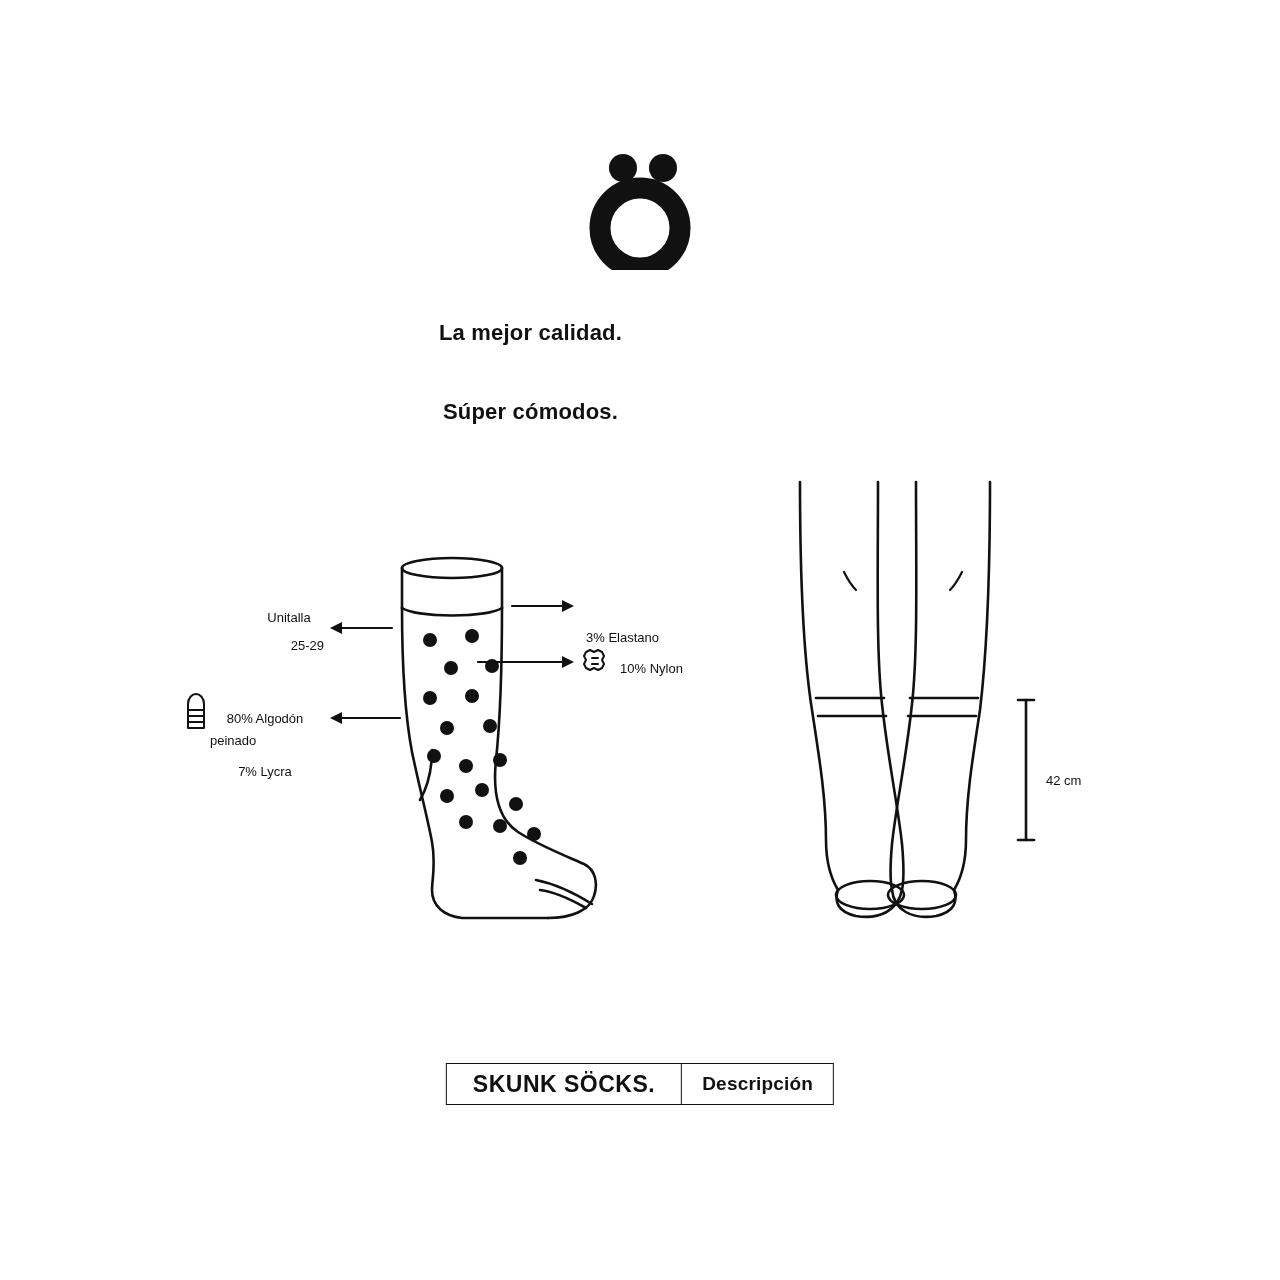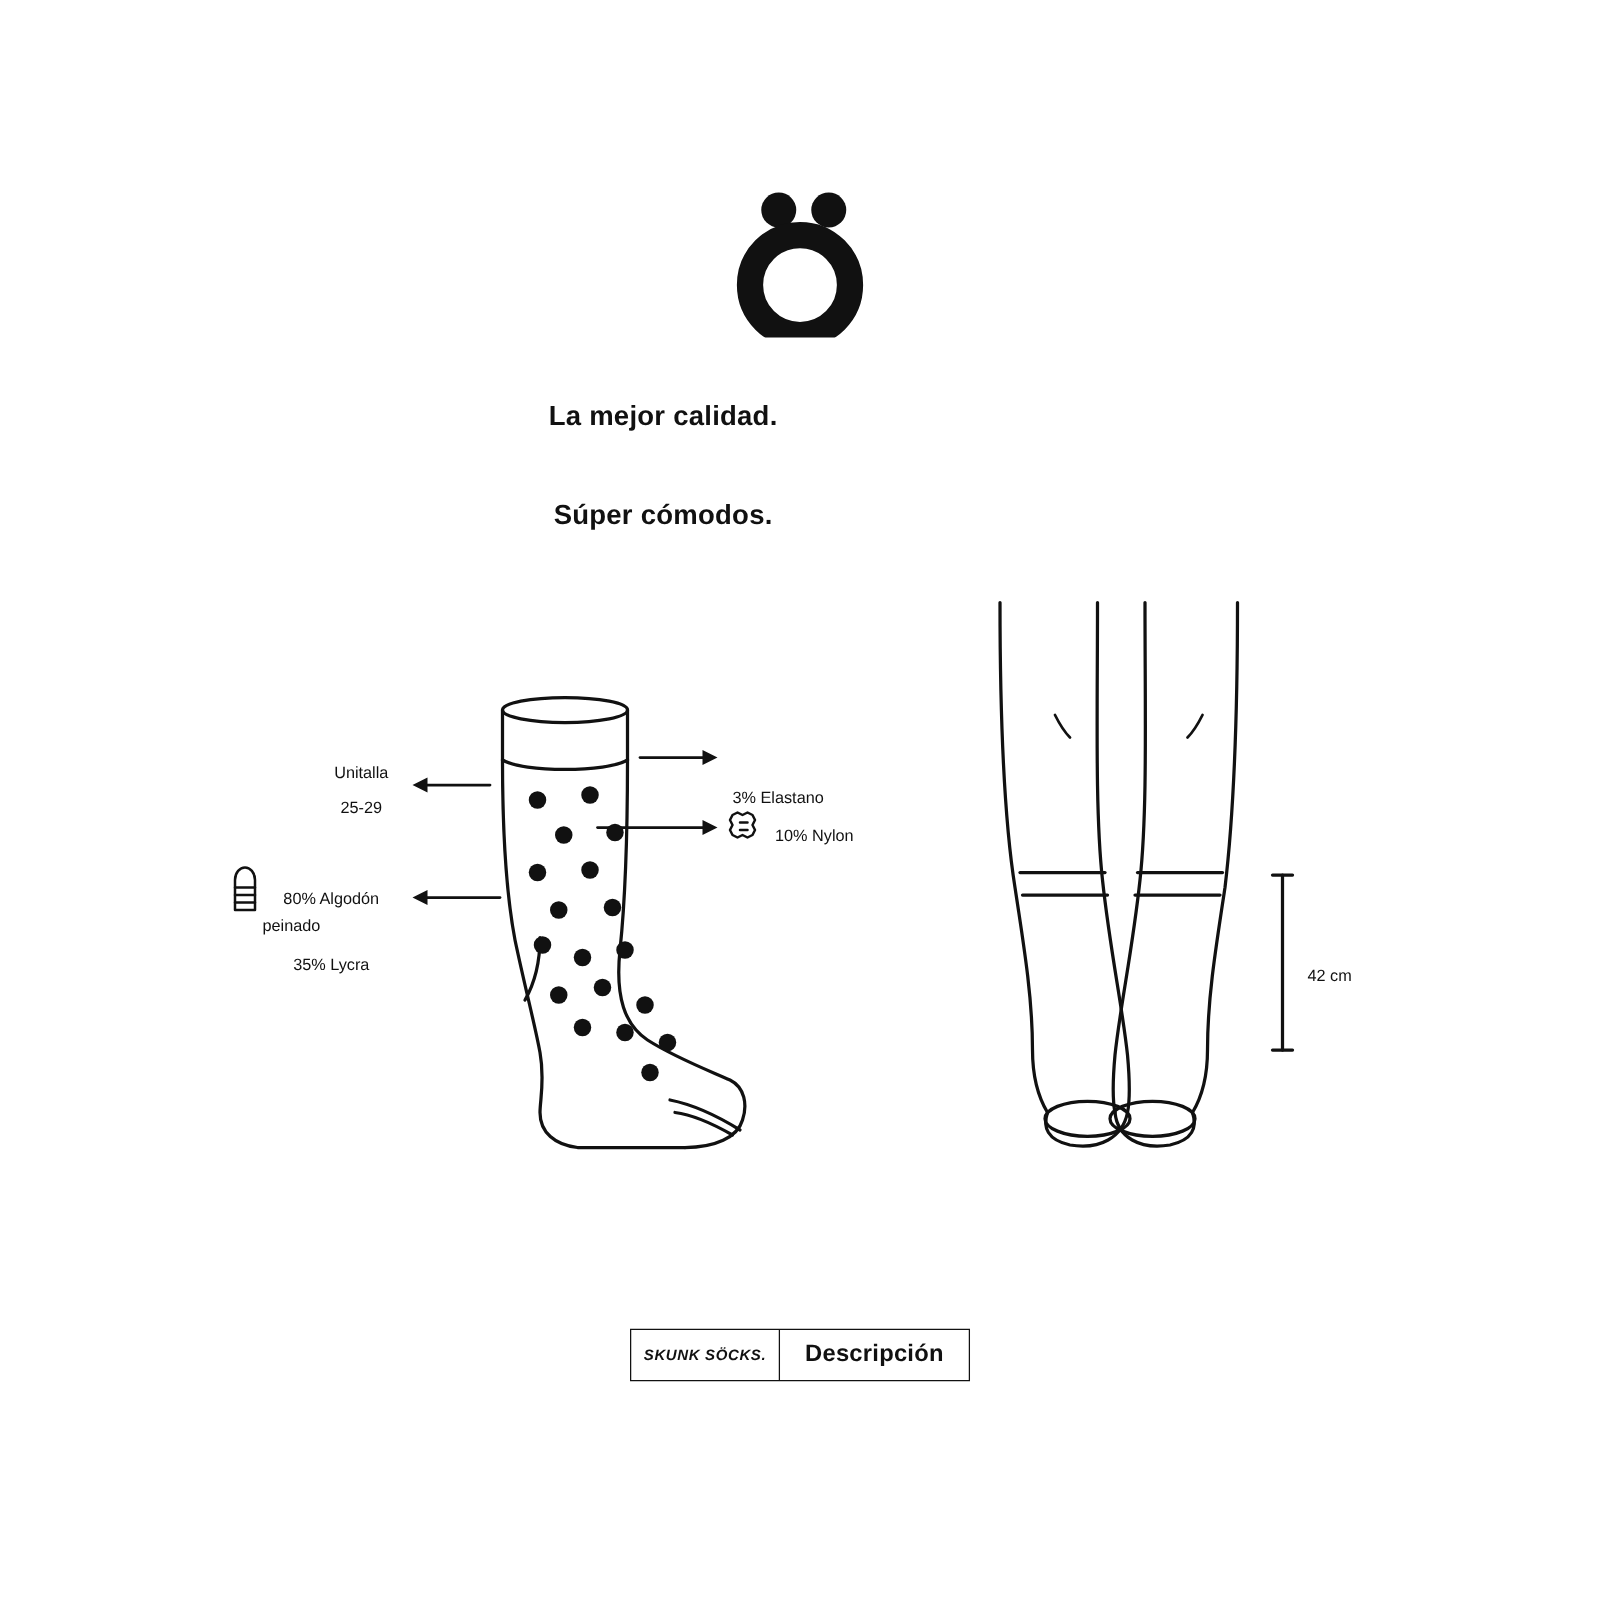--- a/index.html
+++ b/index.html
@@ -53,21 +53,21 @@
   
   .label {
     position: absolute;
     font-size: 13px;
     color: #111111;
     white-space: nowrap;
     line-height: 1.5;
   }
 
   .lbl-unitalla  { left: 254px; top: 608px; text-align: center; width: 70px;}
-  .lbl-size      { left: 254px; top: 636px; text-align: center; width: 70px;}
+  .lbl-size      { left: 254px; top: 636px; text-align: right; width: 70px;}
   .lbl-elastano  { left: 586px; top: 628px; }
   .lbl-nylon     { left: 620px; top: 659px; }
   .lbl-cotton    { left: 210px; top: 709px; width: 110px; text-align: center; }
   .lbl-cotton2   { left: 210px; top: 731px; width: 110px; text-align: left; }
   .lbl-lycra     { left: 210px; top: 762px; width: 110px; text-align: center; }
   .lbl-cm        { left: 1046px; top: 771px; }
 
   
   .footer {
     position: absolute;
@@ -75,26 +75,25 @@
     transform: translateX(-50%);
     top: 1063px;
     display: flex;
     border: 1.6px solid #111111;
     height: 40px;
     align-items: stretch;
   }
   .footer-brand {
     display: flex;
     align-items: center;
-    padding: 0 10px;
+    padding: 0 26px;
     font-weight: bold;
-    font-size: 12px;
+    font-size: 23px;
     letter-spacing: 0.5px;
     border-right: 1.6px solid #111111;
-    font-style: italic;
   }
   .footer-label {
     display: flex;
     align-items: center;
     padding: 0 20px;
     font-weight: bold;
     font-size: 19px;
     letter-spacing: 0.2px;
   }
 </style>
@@ -235,20 +234,20 @@
 </div>
 
 <div class="label lbl-unitalla">Unitalla</div>
 <div class="label lbl-size">25-29</div>
 
 <div class="label lbl-elastano">3% Elastano</div>
 <div class="label lbl-nylon">10% Nylon</div>
 
 <div class="label lbl-cotton">80% Algodón</div>
 <div class="label lbl-cotton2">peinado</div>
-<div class="label lbl-lycra">35% Lycra</div>
+<div class="label lbl-lycra">7% Lycra</div>
 
 <div class="label lbl-cm">42 cm</div>
 
 <div class="footer">
   <div class="footer-brand">SKUNK SÖCKS.</div>
   <div class="footer-label">Descripción</div>
 </div>
 
 </body></html>

